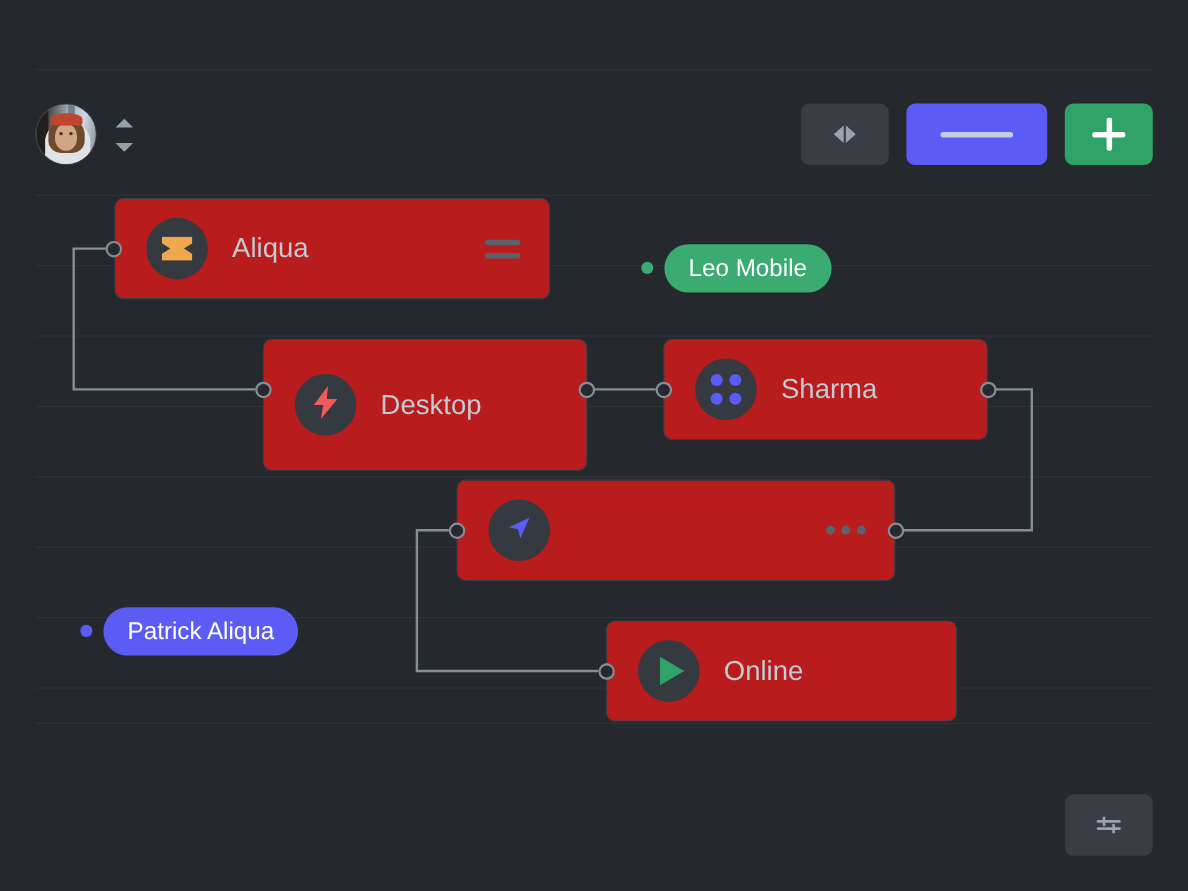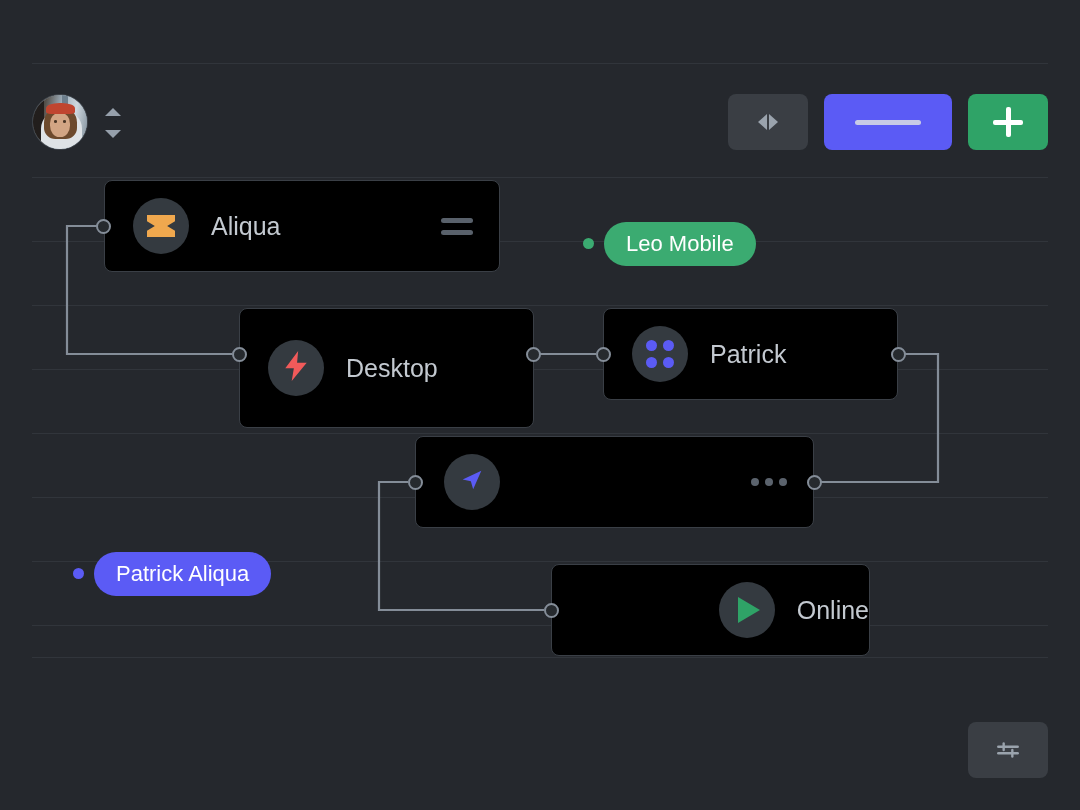--- a/index.html
+++ b/index.html
@@ -52,21 +52,21 @@
   .nav-arrows { display: flex; align-items: center; gap: 2px; }
   .arr-l { width:0; height:0; border-top:8px solid transparent; border-bottom:8px solid transparent; border-right:9px solid #9aa3ad; }
   .arr-r { width:0; height:0; border-top:8px solid transparent; border-bottom:8px solid transparent; border-left:9px solid #9aa3ad; }
 
   
   #edges { position: absolute; left: 0; top: 0; width: 1080px; height: 810px; pointer-events: none; }
 
   
   .node {
     position: absolute; border: 1px solid #3a3f46; border-radius: 8px;
-    background: #000000; display: flex; align-items: center;
+    background: #b91c1c; display: flex; align-items: center;
   }
   .node-icon {
     width: 56px; height: 56px; border-radius: 50%; background: #343a40;
     display: flex; align-items: center; justify-content: center; flex: none;
     margin-left: 28px;
   }
   .node-label { font-size: 25px; color: #c3c9d0; margin-left: 22px; white-space: nowrap; }
   .node-action { margin-left: auto; margin-right: 26px; display: flex; align-items: center; }
 
   .handle-bars { display: flex; flex-direction: column; gap: 7px; }
@@ -183,37 +183,37 @@
       </div>
       <div class="node" style="left: 603px; top: 308px; width: 295px; height: 92px;">
         <div class="node-icon">
           <span class="ic-dots4">
             <i style="background: rgb(91, 91, 245);"></i>
             <i style="background: rgb(91, 91, 245);"></i>
             <i style="background: rgb(91, 91, 245);"></i>
             <i style="background: rgb(91, 91, 245);"></i>
           </span>
         </div>
-        <div class="node-label">Patrick</div>
+        <div class="node-label">Sharma</div>
       </div>
       <div class="node" style="left: 415px; top: 436px; width: 399px; height: 92px;">
         <div class="node-icon">
           <span><svg width="28" height="28" viewBox="0 0 24 24">
               <polygon points="20,4 4,11.5 11,13 13,20" fill="#5b5bf5"></polygon>
             </svg></span>
         </div>
         <span class="node-action">
           <span class="dots3">
             <i></i>
             <i></i>
             <i></i>
           </span>
         </span>
       </div>
-      <div class="node" style="left: 551px; top: 564px; width: 319px; height: 92px; justify-content: flex-end;">
+      <div class="node" style="left: 551px; top: 564px; width: 319px; height: 92px;">
         <div class="node-icon">
           <span class="ic-play" style="border-left-color: rgb(47, 163, 103);"></span>
         </div>
         <div class="node-label">Online</div>
       </div>
       <div class="pill-dot" style="left: 583px; top: 238px; background: rgb(59, 171, 113);"></div>
       <div class="pill" style="left: 604px; top: 222px; background: rgb(59, 171, 113);">Leo Mobile</div>
       <div class="pill-dot" style="left: 73px; top: 568px; background: rgb(91, 91, 245);"></div>
       <div class="pill" style="left: 94px; top: 552px; background: rgb(91, 91, 245);">Patrick Aliqua</div>
       <div class="port" style="left: 96px; top: 219px;"></div>

